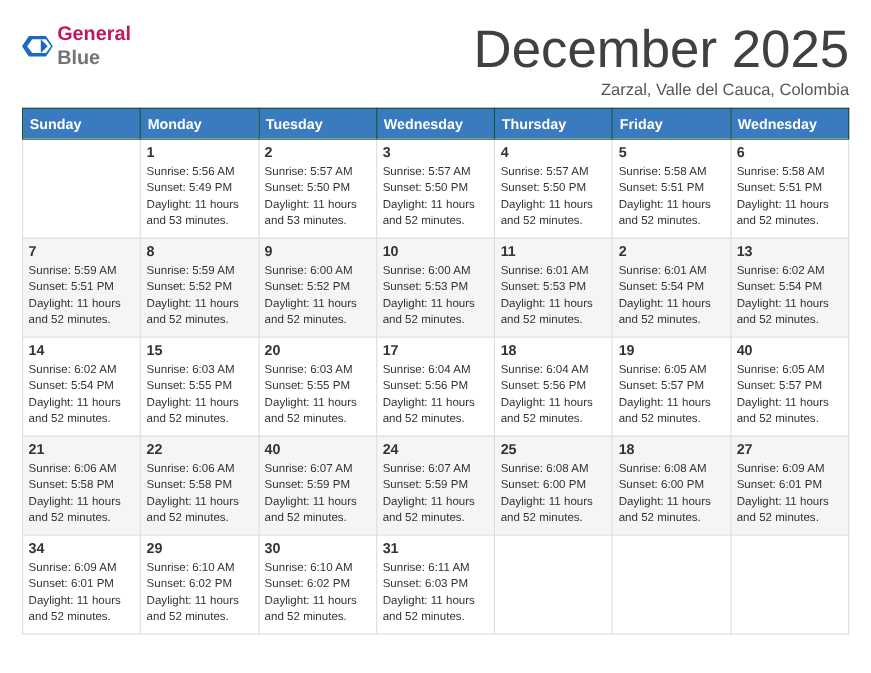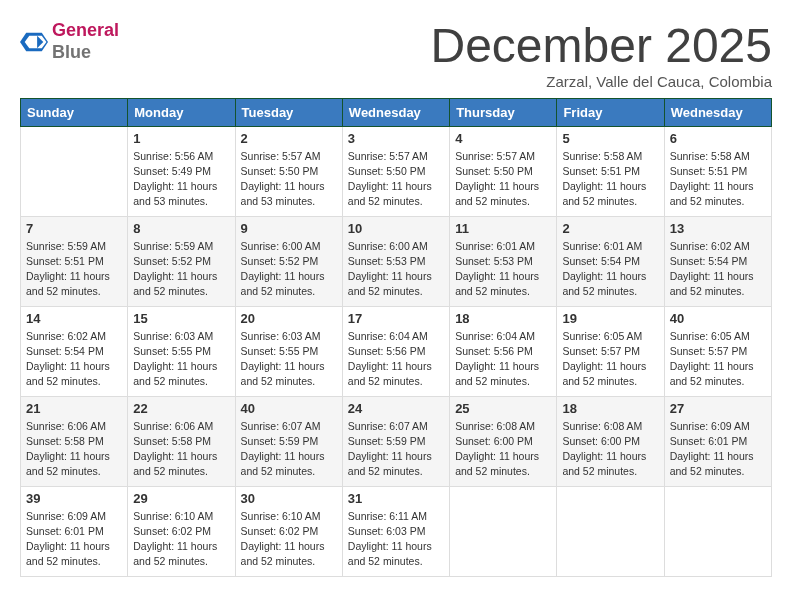--- a/index.html
+++ b/index.html
@@ -232,21 +232,21 @@
           <span class="day-num">18</span>
           <div class="day-info">Sunrise: 6:08 AM<br>Sunset: 6:00 PM<br>Daylight: 11 hours<br>and 52 minutes.</div>
         </td>
         <td>
           <span class="day-num">27</span>
           <div class="day-info">Sunrise: 6:09 AM<br>Sunset: 6:01 PM<br>Daylight: 11 hours<br>and 52 minutes.</div>
         </td>
       </tr>
       <tr>
         <td>
-          <span class="day-num">39</span>
+          <span class="day-num">34</span>
           <div class="day-info">Sunrise: 6:09 AM<br>Sunset: 6:01 PM<br>Daylight: 11 hours<br>and 52 minutes.</div>
         </td>
         <td>
           <span class="day-num">29</span>
           <div class="day-info">Sunrise: 6:10 AM<br>Sunset: 6:02 PM<br>Daylight: 11 hours<br>and 52 minutes.</div>
         </td>
         <td>
           <span class="day-num">30</span>
           <div class="day-info">Sunrise: 6:10 AM<br>Sunset: 6:02 PM<br>Daylight: 11 hours<br>and 52 minutes.</div>
         </td>

